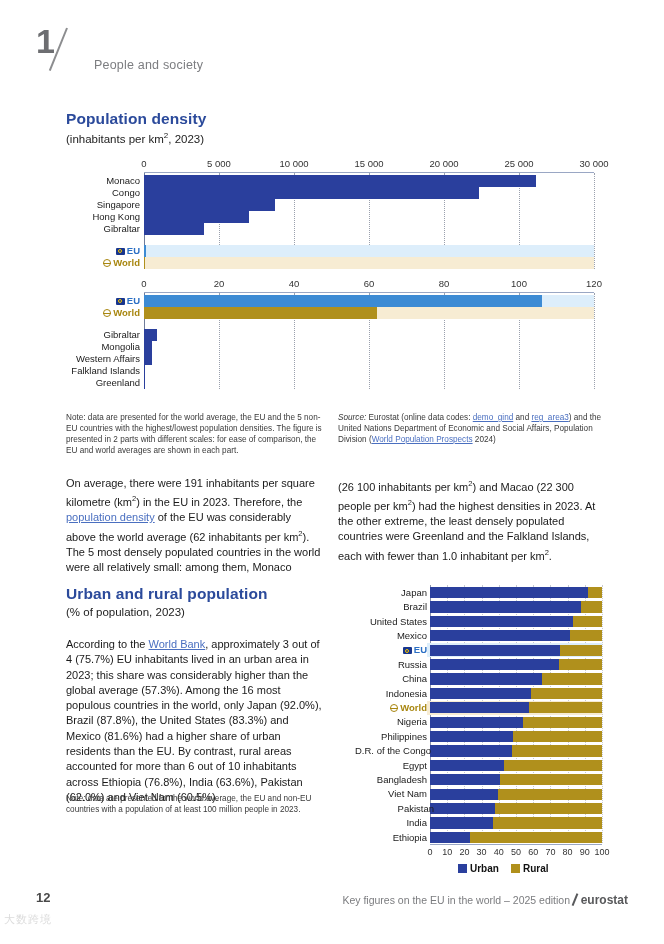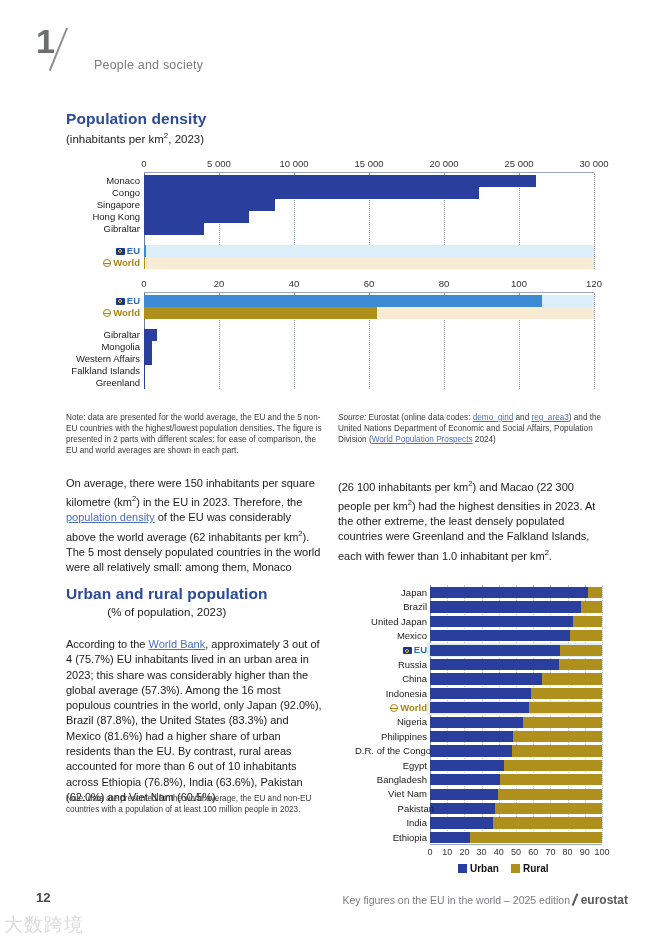--- a/index.html
+++ b/index.html
@@ -91,21 +91,21 @@
   .footer-txt{
     position:absolute;right:36px;top:893px;font-size:10.5px;color:#7b7c7f;
     white-space:nowrap;
   }
   .footer-brand{font-weight:bold;color:#58595b;font-size:12px;}
   .footer-slash{
     display:inline-block;width:1.6px;height:13px;background:#58595b;
     transform:rotate(22deg);vertical-align:-2px;margin:0 5px 0 4px;
   }
   .wm{
-    position:absolute;left:4px;top:912px;font-size:19px;color:#dcdcdc;
+    position:absolute;left:4px;top:912px;font-size:11px;color:#dcdcdc;
     letter-spacing:1px;font-family:"DejaVu Sans",sans-serif;
   }
 </style>
 </head>
 <body>
 
 <div class="page">
 
   <div class="chapter">
     <div class="chapter-num">1</div>
@@ -190,28 +190,28 @@
       <div class="cat-label" style="left:0;top:100px;width:74px">Greenland</div>
     </div>
 
   <div class="note" style="position:absolute;left:66px;top:412px;width:262px;">Note: data are presented for the world average, the EU and the 5 non-EU countries with the highest/lowest population densities. The figure is presented in 2 parts with different scales: for ease of comparison, the EU and world averages are shown in each part.</div>
 
   <div class="note" style="position:absolute;left:338px;top:412px;width:268px;">
     <i>Source:</i><span> Eurostat (online data codes: </span><a class="lnk" href="#">demo_gind</a><span> and </span><a class="lnk" href="#">reg_area3</a><span>) and the United Nations Department of Economic and Social Affairs, Population Division (</span><a class="lnk" href="#">World Population Prospects</a><span> 2024)</span>
   </div>
 
   <div class="body-txt" style="position:absolute;left:66px;top:476px;width:258px;">
-    <span>On average, there were 150 inhabitants per square kilometre (km</span><sup>2</sup><span>) in the EU in 2023. Therefore, the </span><a class="lnk" href="#">population density</a><span> of the EU was considerably above the world average (62 inhabitants per km</span><sup>2</sup><span>). The 5 most densely populated countries in the world were all relatively small: among them, Monaco</span>
+    <span>On average, there were 191 inhabitants per square kilometre (km</span><sup>2</sup><span>) in the EU in 2023. Therefore, the </span><a class="lnk" href="#">population density</a><span> of the EU was considerably above the world average (62 inhabitants per km</span><sup>2</sup><span>). The 5 most densely populated countries in the world were all relatively small: among them, Monaco</span>
   </div>
 
   <div class="body-txt" style="position:absolute;left:338px;top:476px;width:262px;">
     <span>(26 100 inhabitants per km</span><sup>2</sup><span>) and Macao (22 300 people per km</span><sup>2</sup><span>) had the highest densities in 2023. At the other extreme, the least densely populated countries were Greenland and the Falkland Islands, each with fewer than 1.0 inhabitant per km</span><sup>2</sup><span>.</span>
   </div>
 
-  <div style="position:absolute;left:66px;top:585px;text-align:center;">
+  <div style="position:absolute;left:66px;top:585px;">
     <div class="sec-title">Urban and rural population</div>
     <div class="sec-sub">(% of population, 2023)</div>
   </div>
 
   <div class="body-txt" style="position:absolute;left:66px;top:637px;width:258px;">
     <span>According to the </span><a class="lnk" href="#">World Bank</a><span>, approximately 3 out of 4 (75.7%) EU inhabitants lived in an urban area in 2023; this share was considerably higher than the global average (57.3%). Among the 16 most populous countries in the world, only Japan (92.0%), Brazil (87.8%), the United States (83.3%) and Mexico (81.6%) had a higher share of urban residents than the EU. By contrast, rural areas accounted for more than  6 out of 10 inhabitants across Ethiopia (76.8%), India (63.6%), Pakistan (62.0%) and Viet Nam (60.5%).</span>
   </div>
 
   <div class="note" style="position:absolute;left:66px;top:793px;width:262px;">Note: data are presented for the world average, the EU and non-EU countries with a population of at least 100 million people in 2023.</div>
 
@@ -228,21 +228,21 @@
       <div class="gridline" style="left:247px;top:0px;height:258.00000000000006px;opacity:.55"></div>
       <div style="position:absolute;left:75px;top:0;width:1px;height:258.00000000000006px;background:#8b93a8"></div>
       <div class="bar" style="left:75px;top:2px;width:158.24px;height:11.2px"></div>
       <div class="bar bar-world" style="left:233.24px;top:2px;width:13.759999999999991px;height:11.2px"></div>
       <div class="cat-label " style="left:0;top:2.8px;width:72px">Japan</div>
       <div class="bar" style="left:75px;top:16.4px;width:151.016px;height:11.2px"></div>
       <div class="bar bar-world" style="left:226.016px;top:16.4px;width:20.98400000000001px;height:11.2px"></div>
       <div class="cat-label " style="left:0;top:17.2px;width:72px">Brazil</div>
       <div class="bar" style="left:75px;top:30.799999999999997px;width:143.27599999999998px;height:11.2px"></div>
       <div class="bar bar-world" style="left:218.27599999999998px;top:30.799999999999997px;width:28.724000000000018px;height:11.2px"></div>
-      <div class="cat-label " style="left:0;top:31.599999999999998px;width:72px">United Japan</div>
+      <div class="cat-label " style="left:0;top:31.599999999999998px;width:72px">United States</div>
       <div class="bar" style="left:75px;top:45.199999999999996px;width:140.352px;height:11.2px"></div>
       <div class="bar bar-world" style="left:215.352px;top:45.199999999999996px;width:31.647999999999996px;height:11.2px"></div>
       <div class="cat-label " style="left:0;top:45.99999999999999px;width:72px">Mexico</div>
       <div class="band-eu" style="left:72px;top:58.199999999999996px;width:175px;height:14px"></div>
       <div class="bar" style="left:75px;top:59.599999999999994px;width:130.204px;height:11.2px"></div>
       <div class="bar bar-world" style="left:205.204px;top:59.599999999999994px;width:41.79599999999999px;height:11.2px"></div>
       <div class="cat-label hl-eu" style="left:0;top:60.39999999999999px;width:72px"><span class="eu-icon"></span>EU</div>
       <div class="bar" style="left:75px;top:74px;width:129.17199999999997px;height:11.2px"></div>
       <div class="bar bar-world" style="left:204.17199999999997px;top:74px;width:42.82800000000003px;height:11.2px"></div>
       <div class="cat-label " style="left:0;top:74.8px;width:72px">Russia</div>

